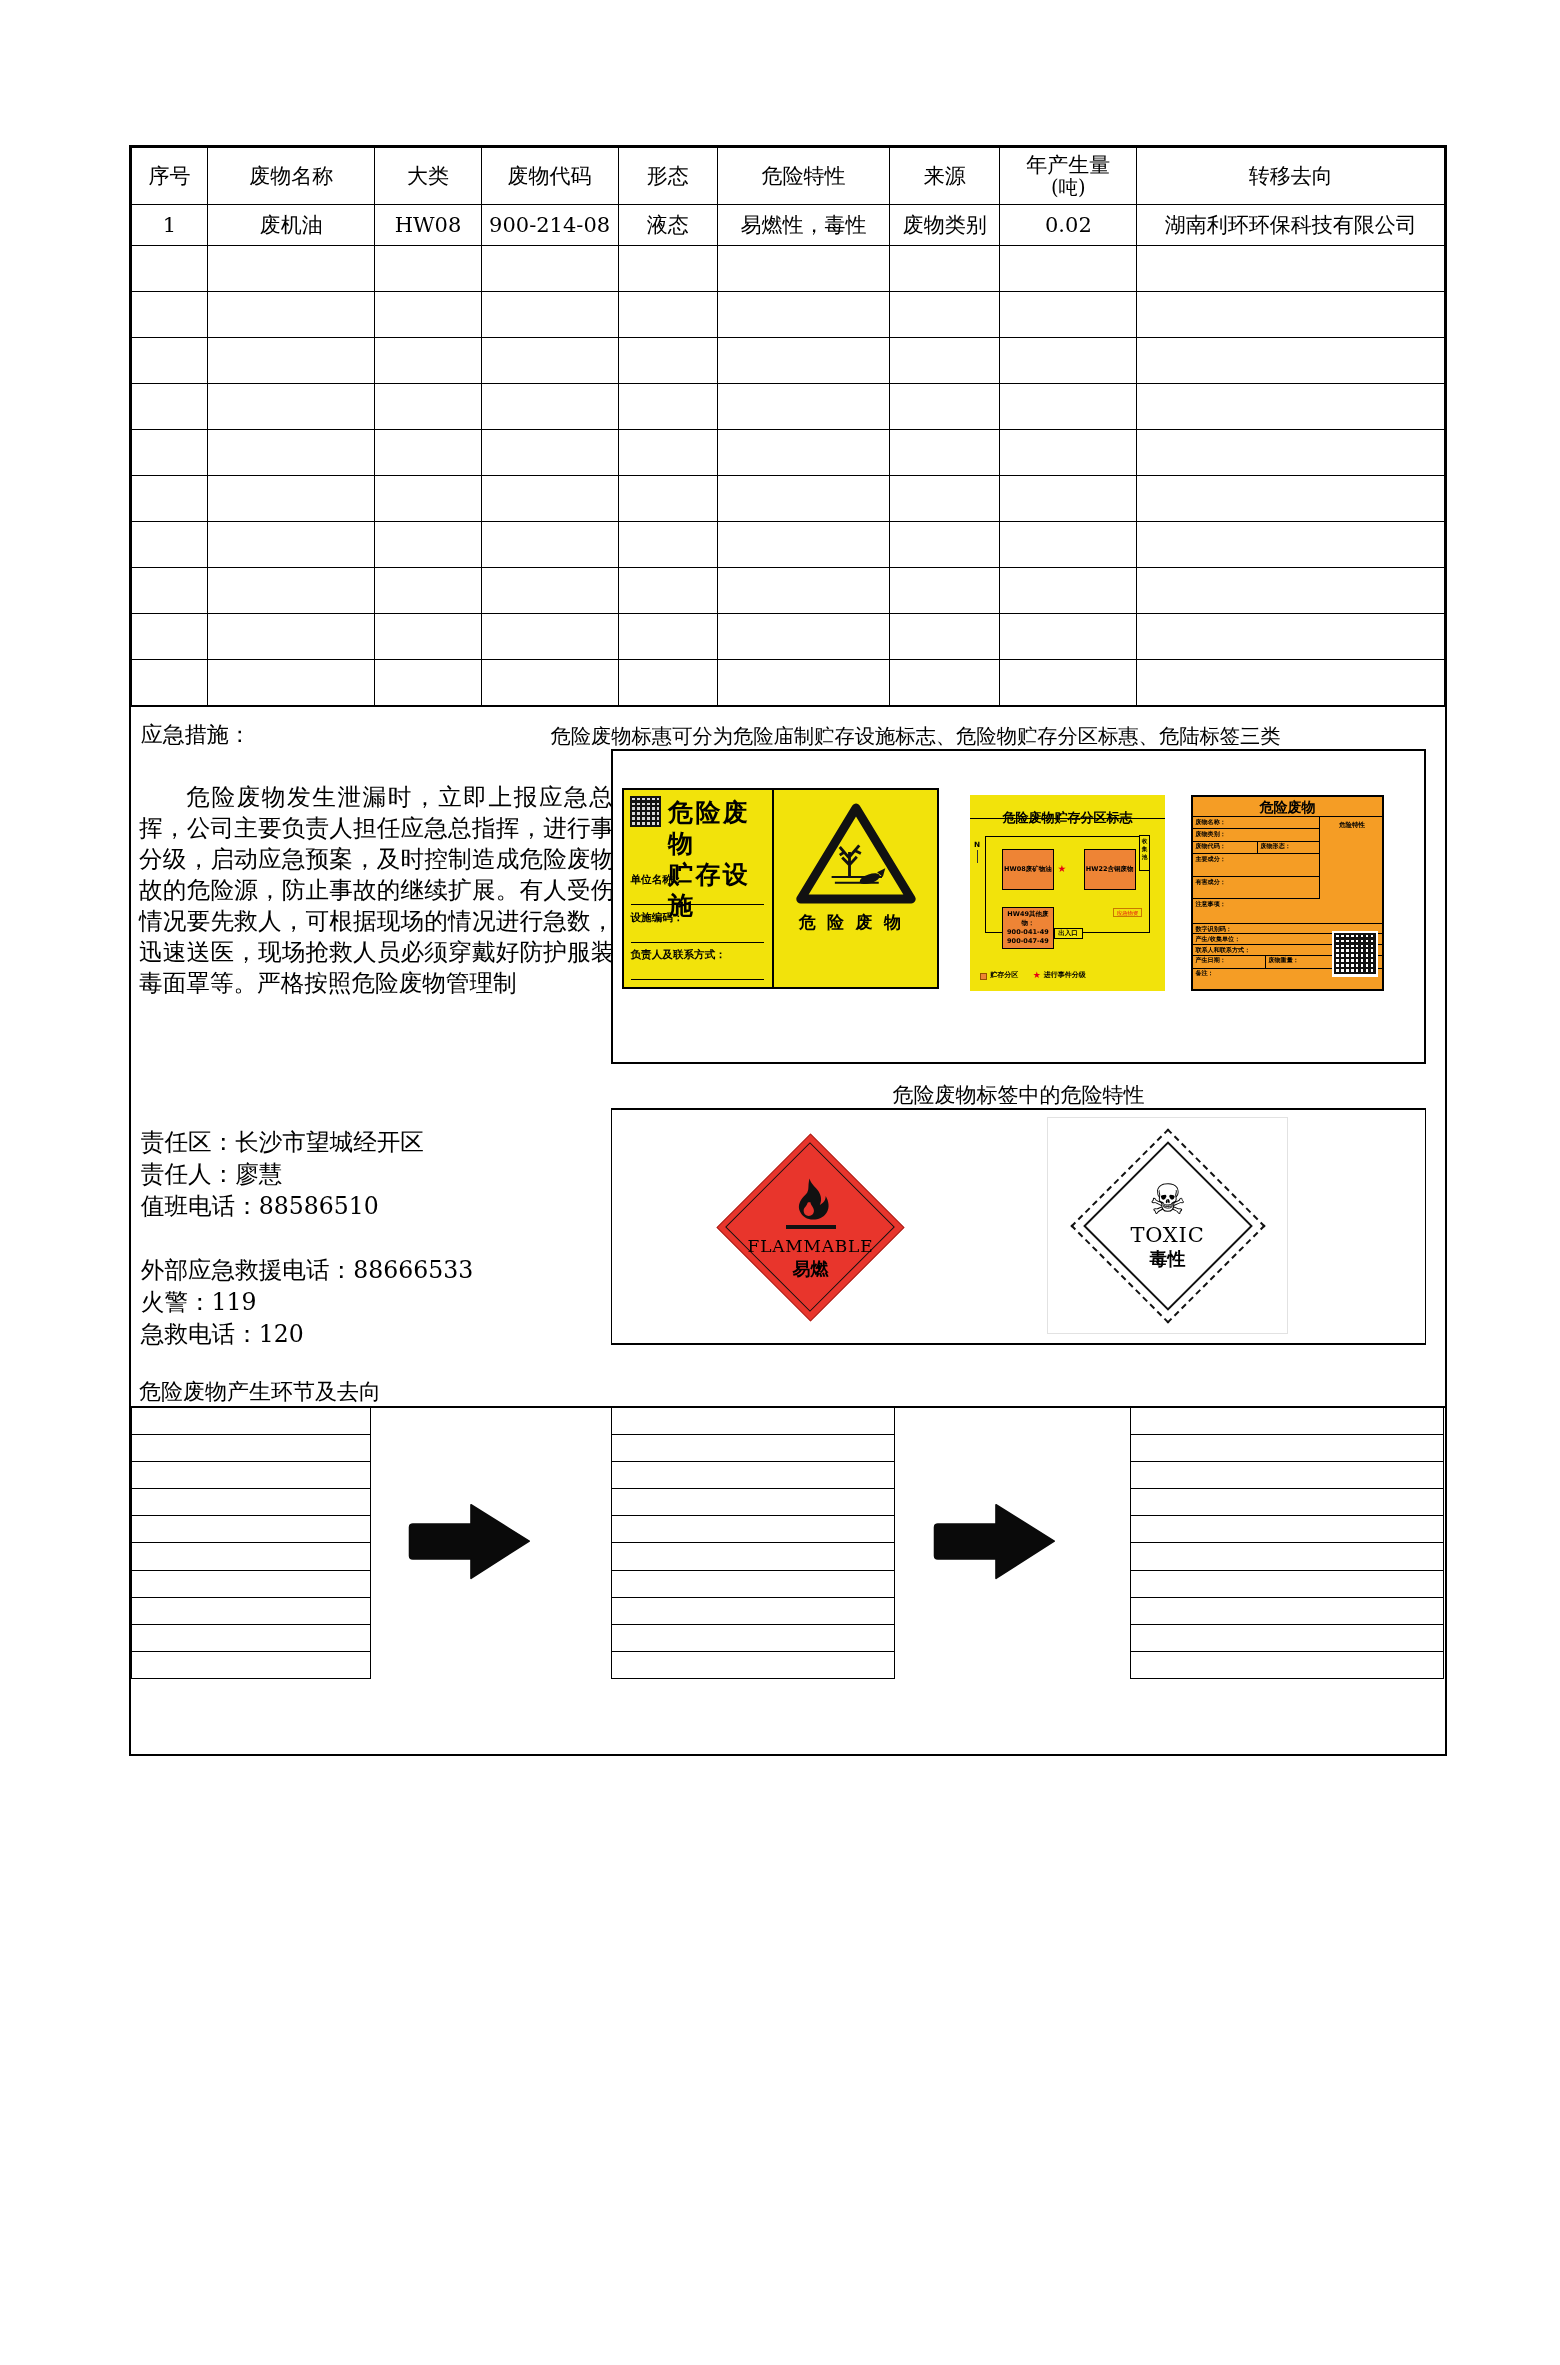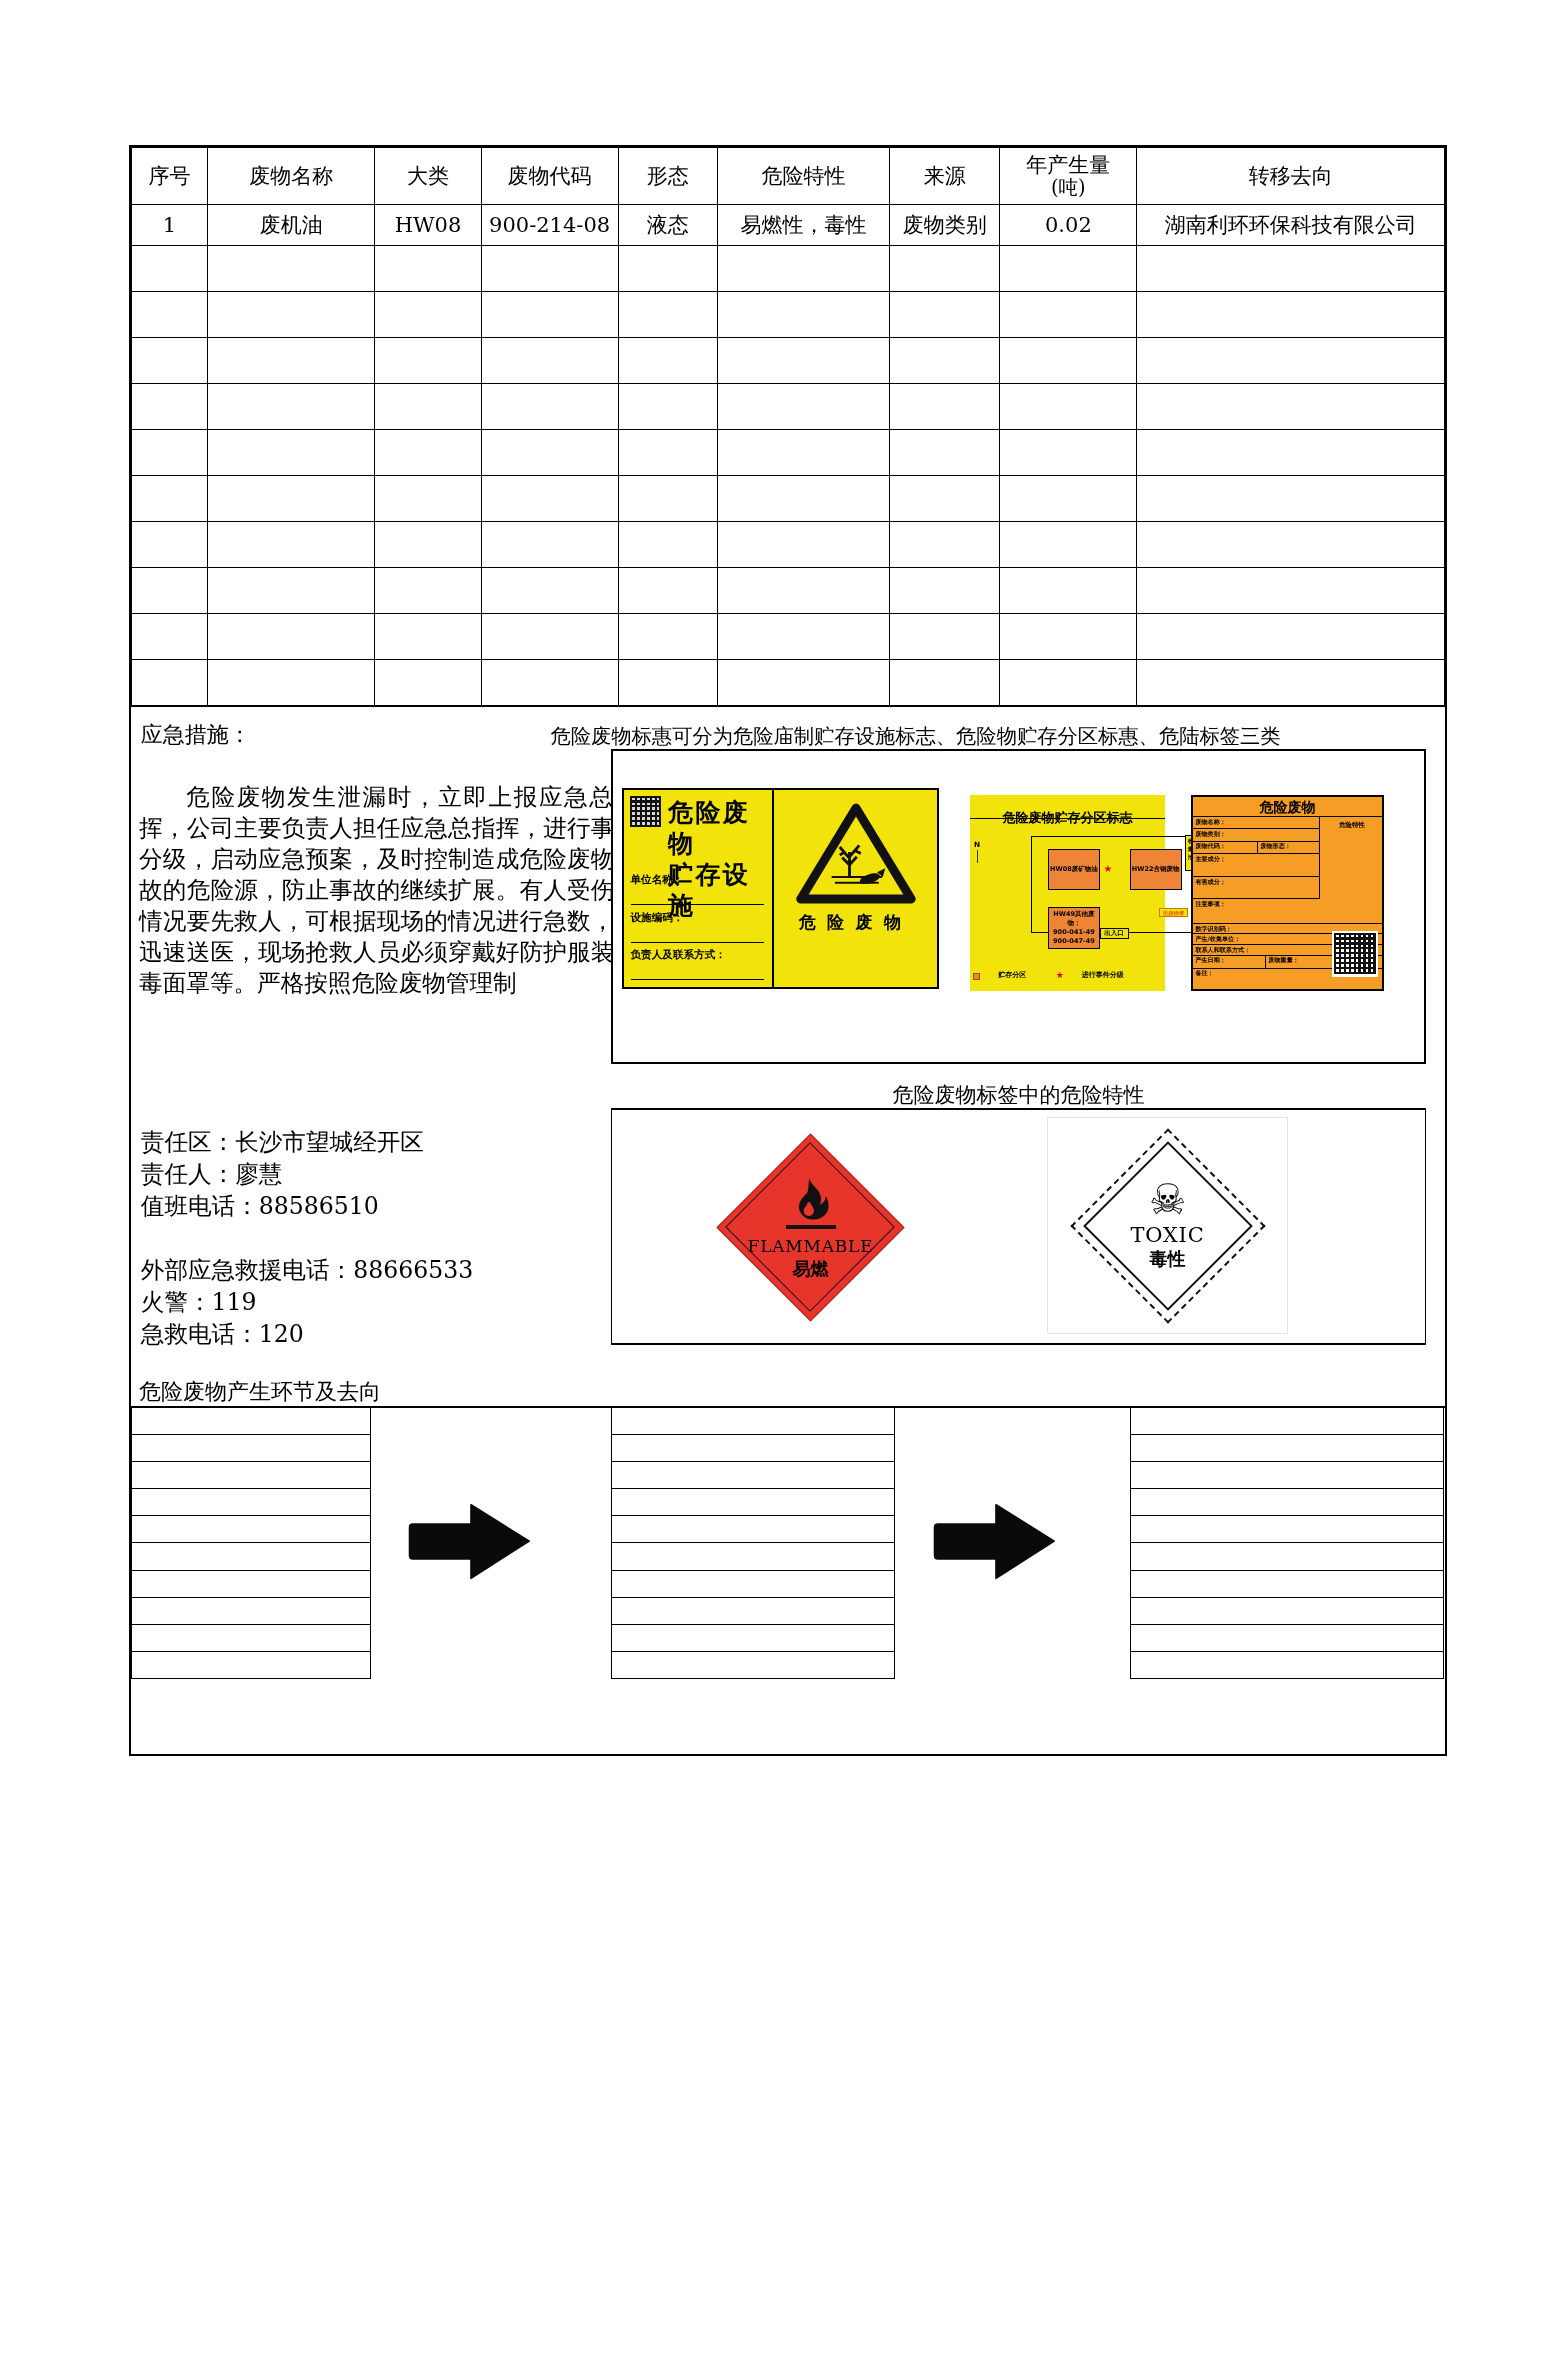--- a/index.html
+++ b/index.html
@@ -36,30 +36,30 @@
   .fgroup{margin-bottom:5.7px;}
   .fgroup .ftext{font-size:10.6px; font-weight:bold;}
   .fgroup .fline{border-bottom:1.6px solid #000; height:18px;}
   .lblA-tri{margin-top:8.1px;}
   .lblA-danger{margin-top:1.6px; font-size:17px; font-weight:bold; letter-spacing:11.4px; white-space:nowrap;}
   
   .lblB{position:absolute; left:357px; top:44px; width:195px; height:196px; background:var(--yellow); font-family:"DejaVu Sans","Liberation Sans",sans-serif;}
   .lblB-title{font-size:13px; font-weight:bold; text-align:center; padding-top:14px; height:23.6px; border-bottom:1.6px solid #000;}
   .compass{position:absolute; left:4.1px; top:46px; font-size:7.3px; font-weight:bold; text-align:center; line-height:1;}
   .compass .cline{width:0.8px; height:13px; background:#333; margin:1.6px auto 0;}
-  .zone-map{position:absolute; left:14.6px; top:41px; width:165px; height:97px; border:1.6px solid #000;margin-left:46px;}
+  .zone-map{position:absolute; left:14.6px; top:41px; width:165px; height:97px; border:1.6px solid #000;}
   .zone{position:absolute; background:var(--zone-orange); border:1.6px solid #000; display:flex; flex-direction:column; align-items:center; justify-content:center; font-size:6.5px; font-weight:bold; line-height:1.35; text-align:center;}
   .zone.z1{left:16.3px; top:12.2px; width:52px; height:41px;}
   .zone.z2{left:98px; top:12.2px; width:52px; height:41px;}
   .zone.z3{left:16.3px; top:70px; width:52px; height:42px;}
   .star{position:absolute; left:72px; top:26px; color:var(--accent-red); font-size:9.8px;}
   .pool{position:absolute; right:-1.6px; top:-1.6px; width:11.4px; height:36px; background:var(--yellow); border:1.6px solid #000; font-size:5.7px; font-weight:bold; line-height:1.4; text-align:center; padding-top:1.6px;}
   .supplies{position:absolute; right:6.5px; bottom:14.6px; width:29px; height:9.8px; background:var(--yellow); border:0.8px solid #c87800; color:var(--accent-red); font-size:5.3px; text-align:center; line-height:8.1px;}
   .gate{position:absolute; left:68px; bottom:-7.3px; width:29px; height:11.4px; background:var(--yellow); border:1.6px solid #000; font-size:6.5px; font-weight:bold; text-align:center; line-height:9px;}
-  .lblB-legend{position:absolute; left:3px; top:175px; display:flex; align-items:flex-end; gap:18px; font-size:7px; font-weight:bold;}
+  .lblB-legend{position:absolute; left:10px; top:175px; display:flex; align-items:flex-end; gap:3px; font-size:7px; font-weight:bold;}
   .legend-sq{width:7.3px; height:7.3px; background:var(--zone-orange); border:0.8px solid #945200; display:inline-block;}
   .legend-star{color:var(--accent-red); font-size:9px; margin-left:11.4px;}
   
   .lblC{position:absolute; left:578px; top:44px; width:193px; height:196px; background:var(--label-orange); border:2.4px solid #000; font-family:"DejaVu Sans","Liberation Sans",sans-serif; font-size:6.1px; font-weight:bold;}
   .lblC-title{height:20.3px; text-align:center; font-size:14px; font-weight:bold; border-bottom:1.6px solid #000; line-height:20.3px;}
   .lblC-body{position:relative;}
   .crow{border-bottom:1.2px solid #000; padding:0.8px 2.4px;}
   .lft{width:127px; border-right:1.2px solid #000;}
   .split{display:flex;}
   .split .cell{padding:0.8px 2.4px;}

